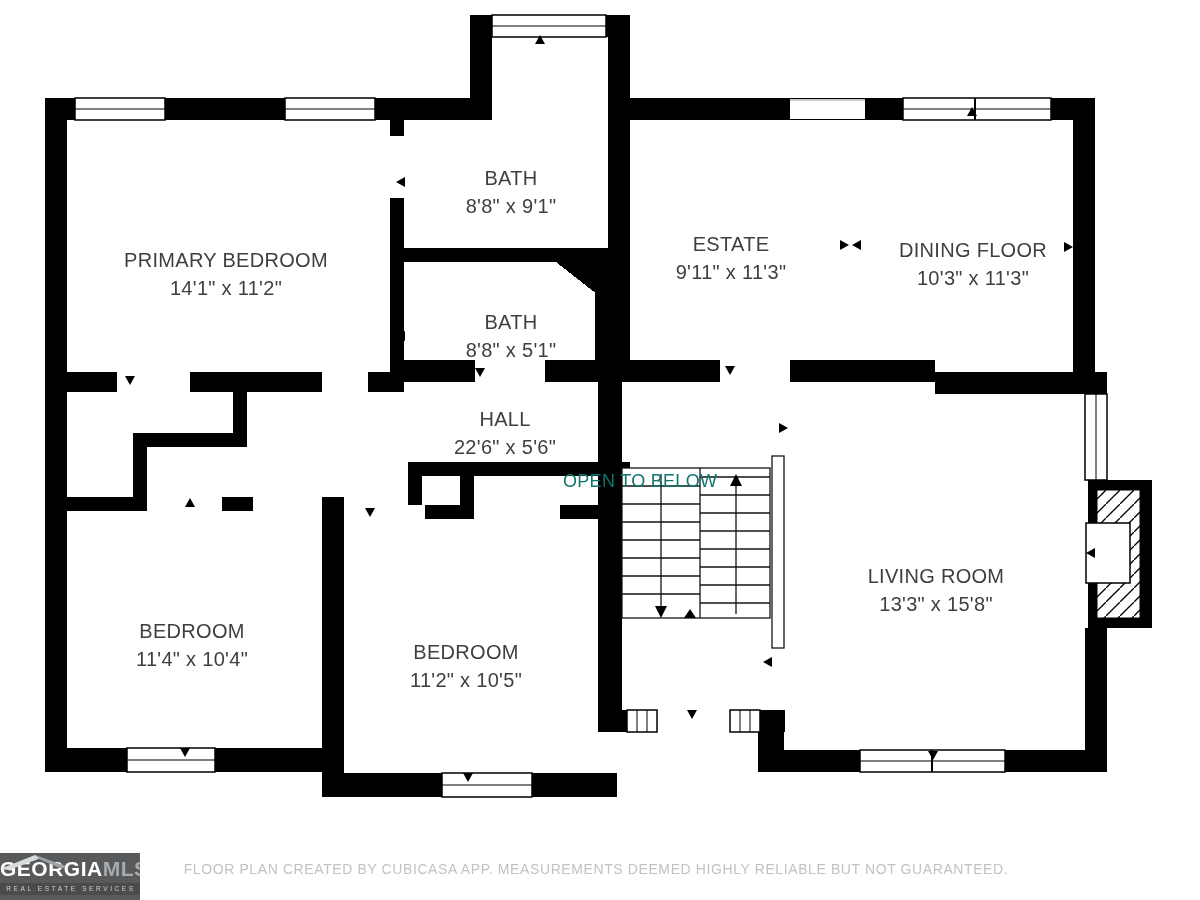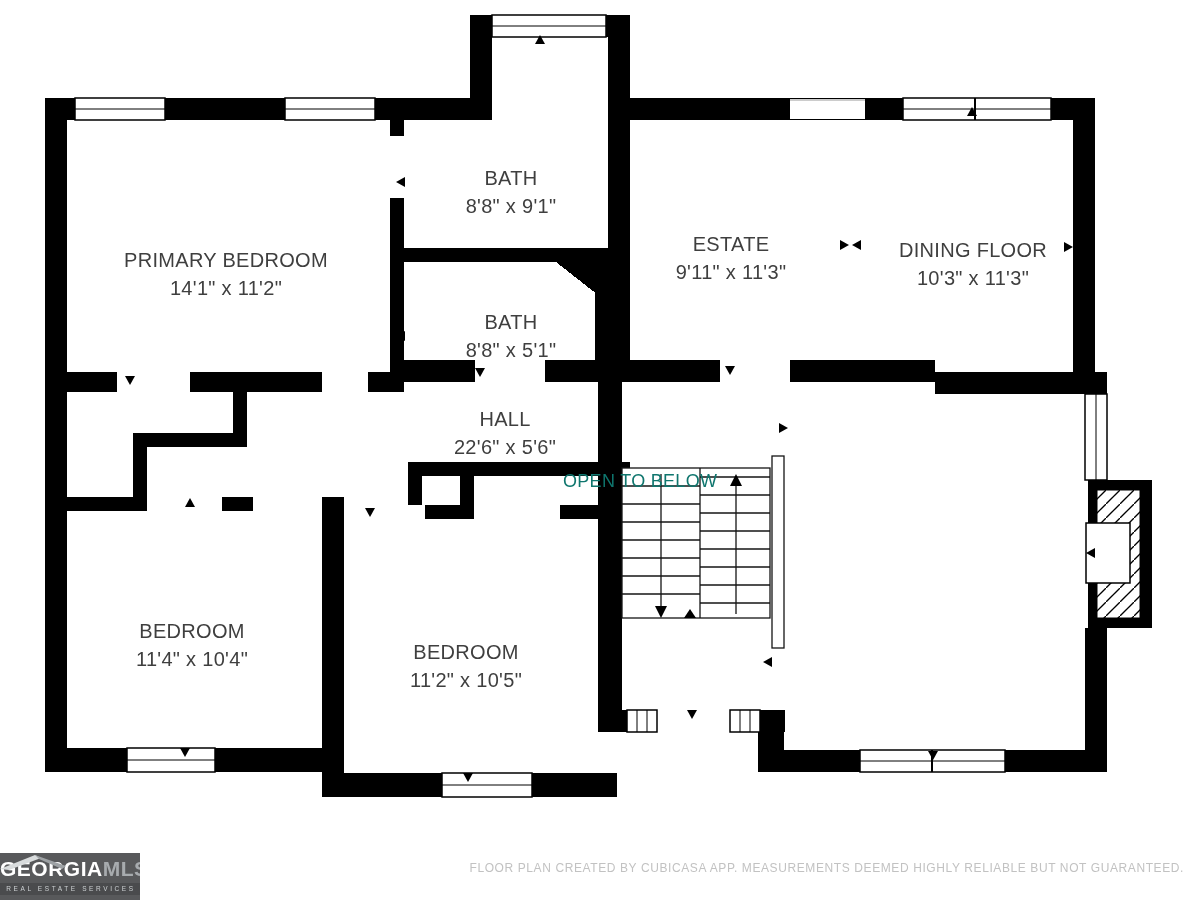--- a/index.html
+++ b/index.html
@@ -6,22 +6,22 @@
   body{width:1200px;height:900px;position:relative;overflow:hidden;
        font-family:"Liberation Sans","DejaVu Sans",sans-serif;}
   #plan-wrap{position:absolute;inset:0;}
   svg{position:absolute;left:0;top:0;}
   .room-label{position:absolute;transform:translateX(-50%);text-align:center;
       color:#3f3f3f;font-size:20px;line-height:28px;letter-spacing:.3px;white-space:nowrap;}
   .room-name{display:block;}
   .room-dims{display:block;}
   .open-below{position:absolute;left:563px;top:471px;font-size:18px;line-height:20px;
       color:#0f766e;letter-spacing:.3px;white-space:nowrap;}
-  .footer-note{position:absolute;left:0;right:16px;top:861px;text-align:right;
-      font-size:12px;letter-spacing:.6px;color:#c2c2c2;}
+  .footer-note{position:absolute;left:0;right:8px;top:861px;text-align:center;
+      font-size:14px;letter-spacing:.6px;color:#c2c2c2;}
   .logo{position:absolute;left:0;top:853px;width:140px;height:47px;background:#58595b;
       overflow:hidden;}
   .logo-row{position:relative;text-align:center;padding-top:4px;line-height:24px;}
   .logo-georgia{color:#ffffff;font-size:21px;font-weight:600;letter-spacing:.5px;}
   .logo-mls{color:#a7abae;font-size:21px;font-weight:600;letter-spacing:.5px;}
   .logo-roof{position:absolute;right:6px;top:1px;}
   .logo-tagline{background:#4a4b4d;color:#cdd1d3;font-size:6.5px;letter-spacing:2.6px;
       text-align:center;padding:2px 0 3px 2px;}
 </style>
 </head>
@@ -243,20 +243,24 @@
     <span class="room-dims">22'6" x 5'6"</span>
   </div>
   <div class="room-label" style="left:192px;top:617px;">
     <span class="room-name">BEDROOM</span>
     <span class="room-dims">11'4" x 10'4"</span>
   </div>
   <div class="room-label" style="left:466px;top:638px;">
     <span class="room-name">BEDROOM</span>
     <span class="room-dims">11'2" x 10'5"</span>
   </div>
+  <div class="room-label" style="left:936px;top:562px;">
+    <span class="room-name">LIVING ROOM</span>
+    <span class="room-dims">13'3" x 15'8"</span>
+  </div>
 
   <div class="open-below">OPEN TO BELOW</div>
 
   <div class="footer-note">FLOOR PLAN CREATED BY CUBICASA APP. MEASUREMENTS DEEMED HIGHLY RELIABLE BUT NOT GUARANTEED.</div>
 
   <div class="logo">
     <div class="logo-row">
       <svg class="logo-roof" width="66" height="16">
         <polygon points="0,15 35,1 41,4 9,16" fill="#d9dcdd"></polygon>
         <polygon points="35,1 66,12 62,15 39,5" fill="#9ea2a5"></polygon>

